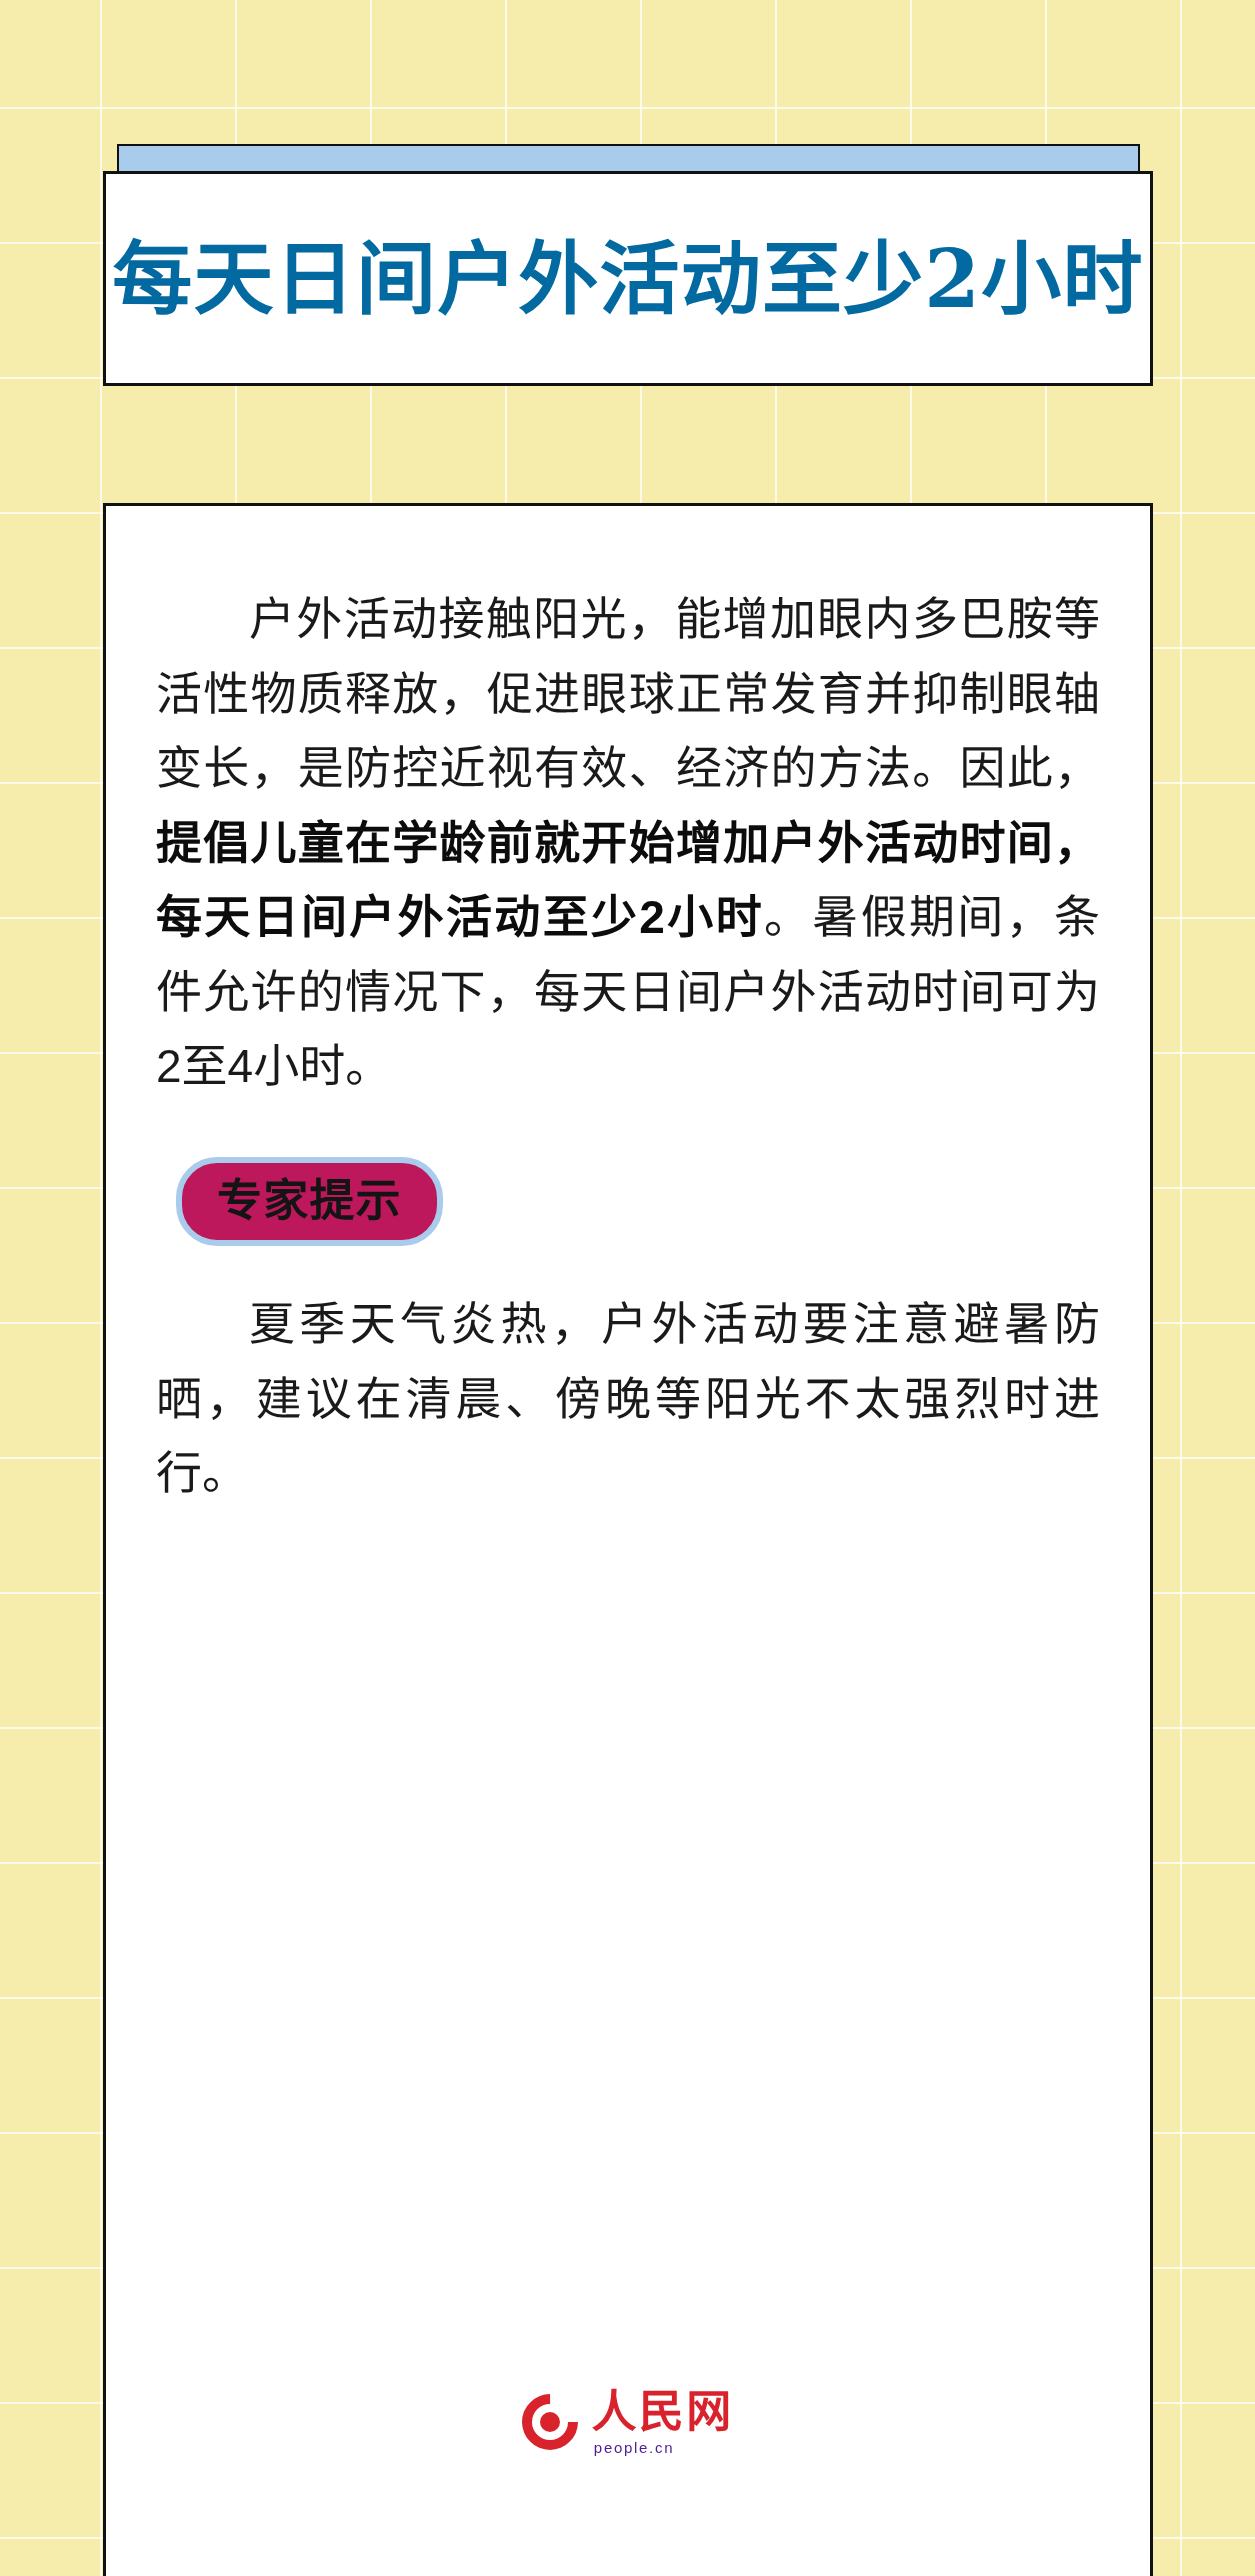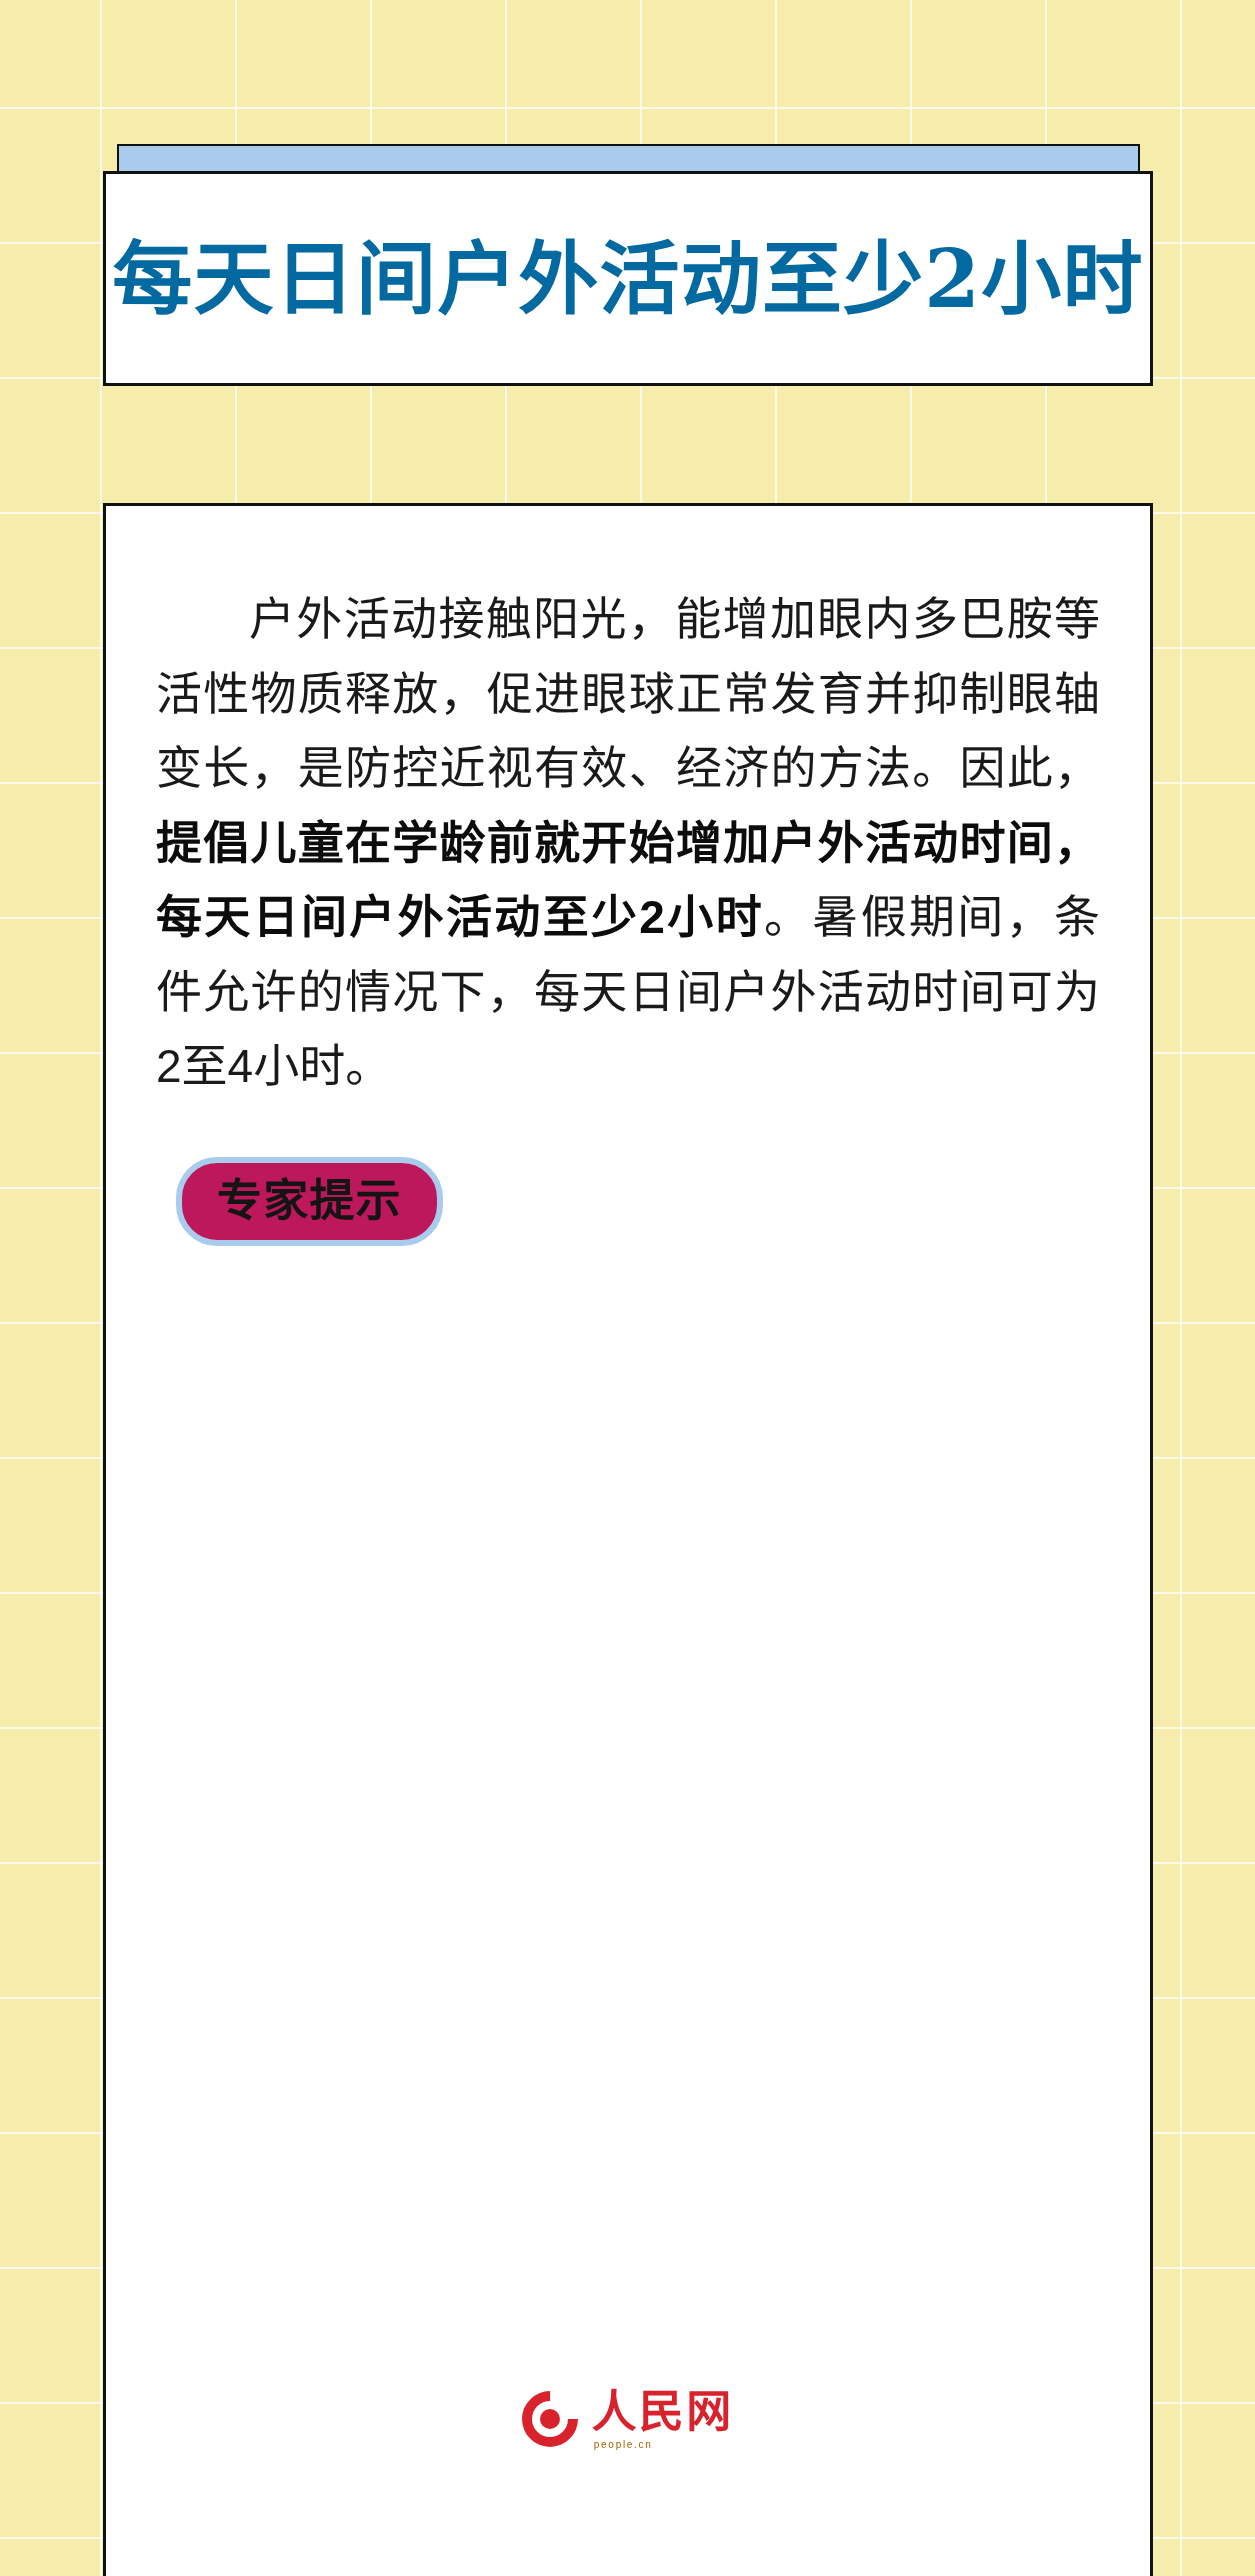--- a/index.html
+++ b/index.html
@@ -153,22 +153,22 @@
     line-height: 1;
   }
   .logo-cn {
     font-family: "DejaVu Serif", "Liberation Serif", serif;
     font-weight: 700;
     font-size: 45px;
     color: #d9232c;
     letter-spacing: 2.3px;
   }
   .logo-en {
-    font-size: 10px;
-    color: #a16207;
+    font-size: 15px;
+    color: #4c1d95;
     letter-spacing: 1.7px;
     margin-top: 5.8px;
     margin-left: 2.3px;
   }
 </style>
 </head>
 <body>
 
 <div class="bg-grid"></div>
 
@@ -179,20 +179,21 @@
     <div class="title-box">
       <div class="title-text">每天日间户外活动至少2小时</div>
     </div>
   </div>
 
   <div class="body-card">
     <p class="para"><span>户外活动接触阳光，能增加眼内多巴胺等活性物质释放，促进眼球正常发育并抑制眼轴变长，是防控近视有效、经济的方法。因此，</span><span class="em">提倡儿童在学龄前就开始增加户外活动时间，每天日间户外活动至少2小时</span><span>。暑假期间，条件允许的情况下，每天日间户外活动时间可为2至4小时。</span></p>
 
     <div class="tip-badge">专家提示</div>
 
+    <p class="para para-tip">夏季天气炎热，户外活动要注意避暑防晒，建议在清晨、傍晚等阳光不太强烈时进行。</p>
   </div>
 
   <div class="footer">
     <div class="logo-mark">
       <div class="ring"></div>
       <div class="dot"></div>
     </div>
     <div class="logo-text">
       <div class="logo-cn">人民网</div>
       <div class="logo-en">people.cn</div>

